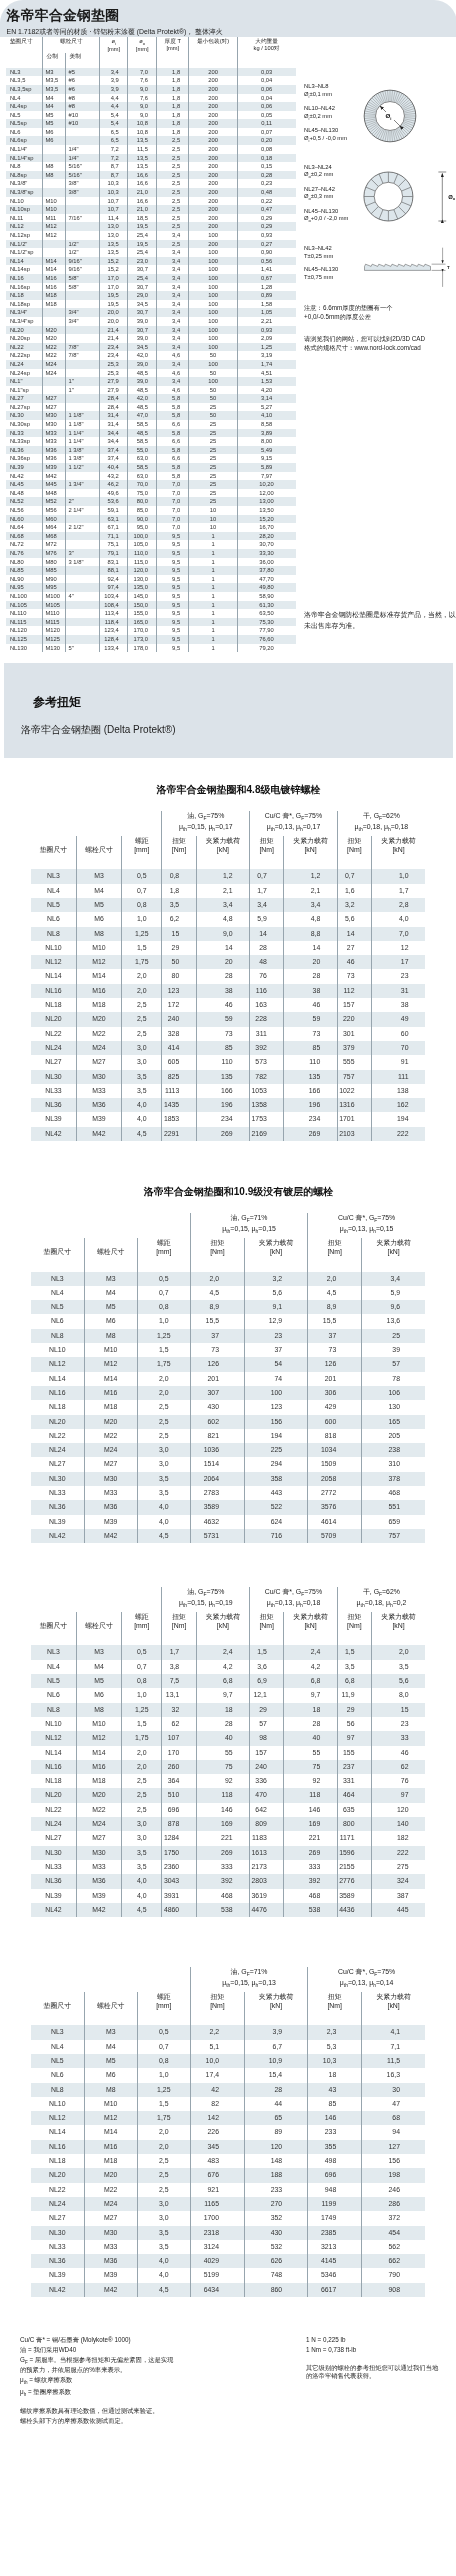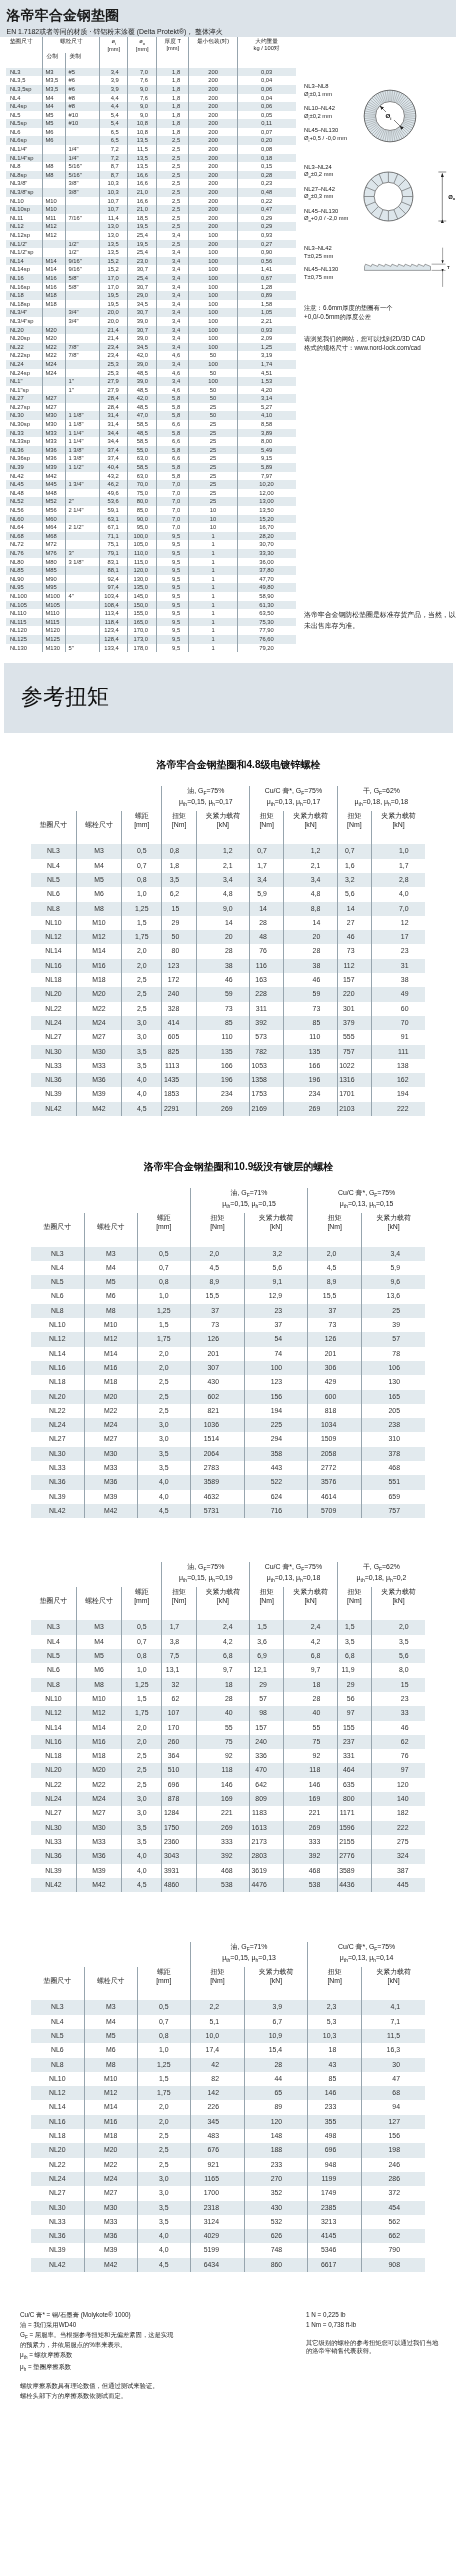--- a/index.html
+++ b/index.html
@@ -1,17 +1,17 @@
 <!DOCTYPE html>
 <html style="font-size:8.8px"><head>
 <meta charset="utf-8">
 <style>
   html,body{margin:0;padding:0;background:#fff;}
   body{font-family:"Liberation Sans","DejaVu Sans",sans-serif;color:#2b2b2b;width:457px;}
-  .page{position:relative;width:457px;min-height:2576px;overflow:hidden;background:#fff;}
+  .page{position:relative;width:457px;min-height:2576px;overflow:hidden;background:#fff;border-radius:23px;}
 
   
   .masthead{background:#dce3e9;padding:7.2px 6.6px 0 6.6px;height:37px;box-sizing:border-box;}
   .masthead h1{margin:0;font-size:13.8px;font-weight:bold;color:#1a1a1a;letter-spacing:0.3px;}
   .masthead .sub{margin:2.2px 0 0;font-size:6.9px;color:#222;}
 
   
   .spec-heading{margin:10px 0 5.5px 6.6px;font-size:8.3px;font-weight:bold;color:#1a1a1a;}
   table{border-collapse:collapse;}
   .spec{margin-left:5.5px;width:290px;table-layout:fixed;font-size:5.8px;color:#333;}
@@ -41,21 +41,21 @@
   .spokes line{stroke:#4a4a4a;stroke-width:0.55;}
   .spokes16 line{stroke:#3a3a3a;stroke-width:1;}
   .dim{stroke:#222;stroke-width:1.1;fill:none;}
   .dimlabel{font-size:12px;font-weight:bold;fill:#111;font-family:"Liberation Sans",sans-serif;}
   .svgsub{font-size:8px;}
   .note-sm{font-size:6.3px;line-height:1.45;margin-bottom:13.2px;color:#222;}
   .stock-note{margin-top:258px;font-size:6.9px;line-height:1.55;color:#222;}
 
   
   .torque-band{margin:11px 4.4px 0;background:#dce3e9;padding:18.7px 11px 21px 16.5px;}
-  .torque-band h2{margin:0;font-size:22px;font-weight:normal;color:#111;}
+  .torque-band h2{margin:12px;font-size:12px;font-weight:bold;color:#111;}
   .torque-band .sub{margin:5.5px 0 0;font-size:10px;color:#222;}
   .notice{margin:29px 0 0 20px;font-size:8.5px;font-weight:bold;color:#111;}
 
   
   .tblock{margin-left:20px;}
   .mt1{margin-top:25px}.mt2{margin-top:44px}.mt3{margin-top:44px}.mt4{margin-top:50px}
   .tblock h3{margin:0;font-size:10px;font-weight:bold;color:#111;text-align:center;}
   .torque{margin-top:14.3px;margin-left:11px;width:394px;table-layout:fixed;font-size:6.9px;color:#333;}
   .torque thead th{font-weight:normal;vertical-align:bottom;text-align:center;line-height:1.3;color:#222;font-size:6.9px;}
   .torque thead .grow th{padding:1.1px 1.1px 2.2px;}
@@ -940,20 +940,21 @@
       </div>
 
       <div class="note-sm">注意：6.6mm厚度的垫圈有一个<br>+0,0/-0.5mm的厚度公差</div>
       <div class="note-sm">请浏览我们的网站，您可以找到2D/3D CAD<br>格式的规格尺寸：www.nord-lock.com/cad</div>
       <div class="stock-note">洛帝牢合金钢防松垫圈是标准存货产品，当然，以未出售库存为准。</div>
     </aside>
   </section>
 
   <section class="torque-band">
     <h2>参考扭矩</h2>
+    <p class="sub">洛帝牢合金钢垫圈 (Delta Protekt®)</p>
   </section>
 
 
   <div class="tblock mt1">
     <h3>洛帝牢合金钢垫圈和4.8级电镀锌螺栓</h3>
     <table class="torque g3">
         <colgroup>
           <col style="width: 45px;">
           <col style="width: 45px;">
           <col style="width: 40px;">

